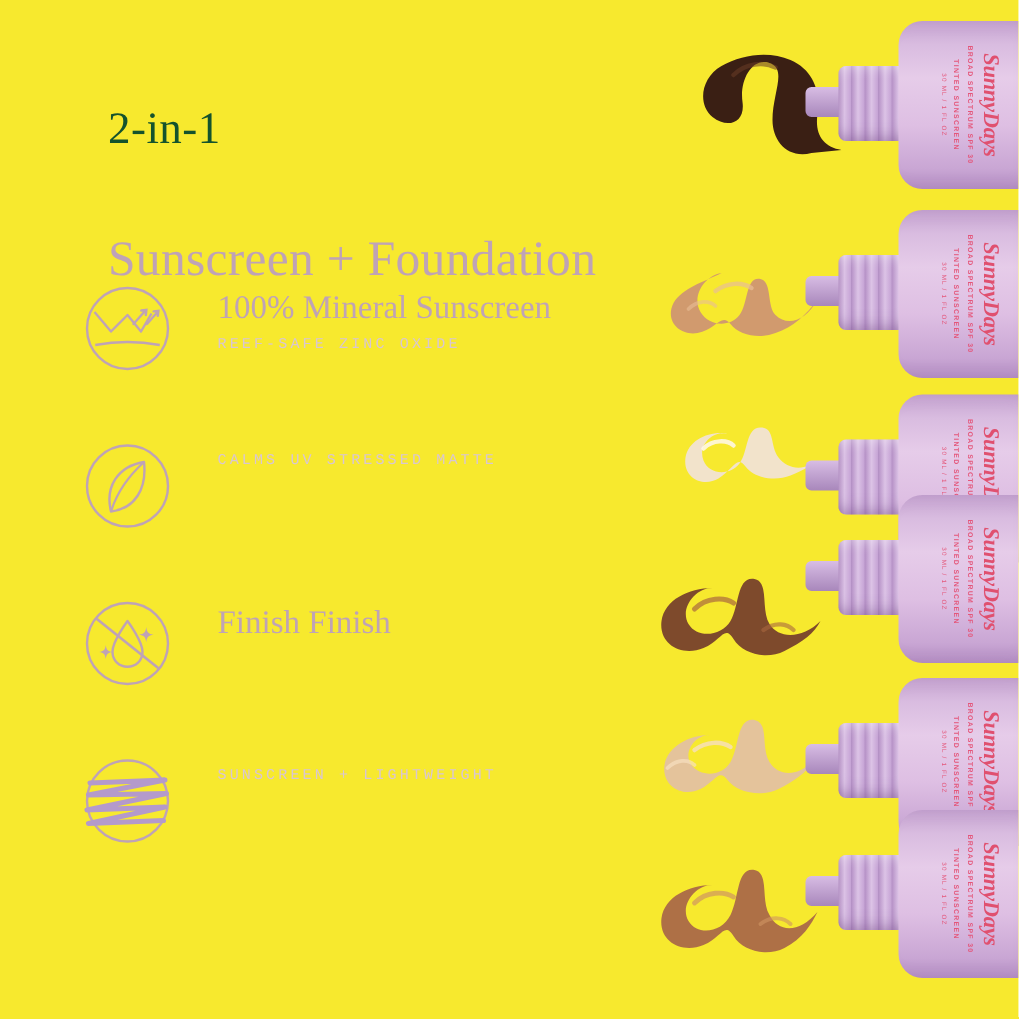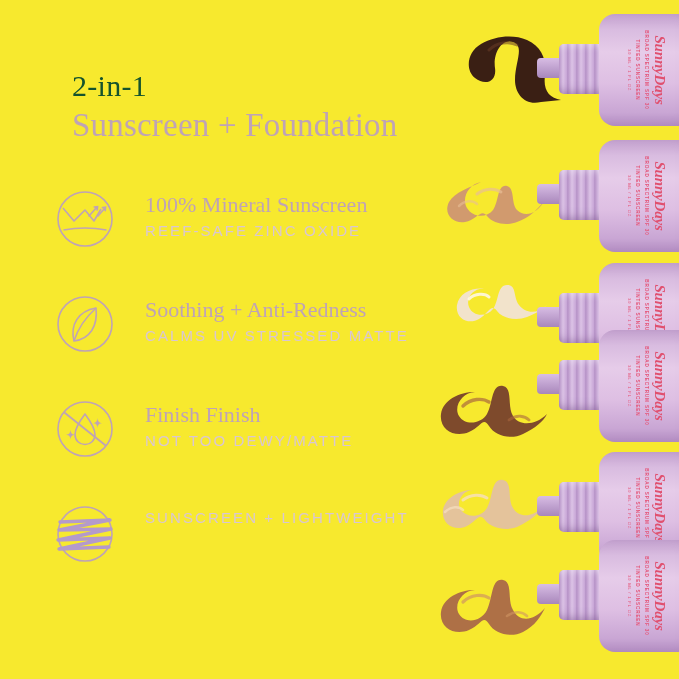--- a/index.html
+++ b/index.html
@@ -31,20 +31,21 @@
     letter-spacing: 0.3px;
     white-space: nowrap;
   }
   .headline-line2 {
     font-family: "Liberation Serif", serif;
     font-size: 33px;
     line-height: 42px;
     color: #BFA3B6;
     letter-spacing: 0.2px;
     white-space: nowrap;
+    margin-top: 48px;
   }
 
   
   .features {
     position: absolute;
     left: 56px;
     top: 188px;
     width: 420px;
   }
   .feature {
@@ -68,24 +69,25 @@
     position: absolute;
     left: 89px;
     top: 3px;
   }
   .feature-title {
     font-family: "Liberation Serif", serif;
     font-size: 22px;
     line-height: 28px;
     color: #BFA3B6;
     white-space: nowrap;
+    text-align: right;
   }
   .feature-sub {
-    font-family: Liberation Sans, sans-serif;
-    font-size: 15px;
+    font-family: Liberation Mono, monospace;
+    font-size: 10px;
     line-height: 18px;
     letter-spacing: 2.1px;
     color: #D9C6D2;
     margin-top: 3px;
     white-space: nowrap;
   }
 
   
   .products {
     position: absolute;
@@ -207,41 +209,39 @@
 
     <div class="feature">
       <span class="feature-icon">
         <svg viewBox="0 0 58 58">
           <circle cx="29" cy="29" r="27" fill="none" stroke="#BFA3B6" stroke-width="1.6"></circle>
           <path d="M18 46 C14 30 22 16 40 13 C42 31 34 44 18 46 Z" fill="none" stroke="#BFA3B6" stroke-width="1.6" stroke-linejoin="round"></path>
           <path d="M18 46 C22 33 29 23 40 13" fill="none" stroke="#BFA3B6" stroke-width="1.5"></path>
         </svg>
       </span>
       <div class="feature-text">
-        <div class="feature-title">Soothing + Anti-Redness</div>
         <div class="feature-sub">CALMS UV STRESSED MATTE</div>
       </div>
     </div>
 
     <div class="feature">
       <span class="feature-icon">
         <svg viewBox="0 0 58 58">
           <circle cx="29" cy="29" r="27" fill="none" stroke="#BFA3B6" stroke-width="1.6"></circle>
           <path d="M29 14 C29 14 19 27.5 19 34.5 C19 40.5 23.5 44.5 29 44.5
                    C34.5 44.5 39 40.5 39 34.5 C39 27.5 29 14 29 14 Z" fill="none" stroke="#BFA3B6" stroke-width="1.6" stroke-linejoin="round"></path>
           <path d="M41.5 18 C41.9 21.5 43 22.7 46.3 23.1 C43 23.5 41.9 24.7 41.5 28.1
                    C41.1 24.7 40 23.5 36.7 23.1 C40 22.7 41.1 21.5 41.5 18 Z" fill="#BFA3B6"></path>
           <path d="M14.5 30 C14.9 33.2 15.9 34.3 18.9 34.7 C15.9 35.1 14.9 36.2 14.5 39.4
                    C14.1 36.2 13.1 35.1 10.1 34.7 C13.1 34.3 14.1 33.2 14.5 30 Z" fill="#BFA3B6"></path>
           <line x1="9" y1="13" x2="49" y2="45" stroke="#BFA3B6" stroke-width="1.8" stroke-linecap="round"></line>
         </svg>
       </span>
       <div class="feature-text">
         <div class="feature-title">Finish Finish</div>
-        <div class="feature-sub">NOT TOO DEWY/MATTE</div>
       </div>
     </div>
 
     <div class="feature">
       <span class="feature-icon">
         <svg viewBox="0 0 58 58">
           <circle cx="29" cy="29" r="27" fill="none" stroke="#BFA3B6" stroke-width="1.6"></circle>
           <path d="M4 17 L54 15 L3 25 L55 24 L2 35 L54 33 L3 44 L53 42" fill="none" stroke="#B49ACB" stroke-width="3.4" stroke-linecap="round" stroke-linejoin="round"></path>
         </svg>
       </span>

